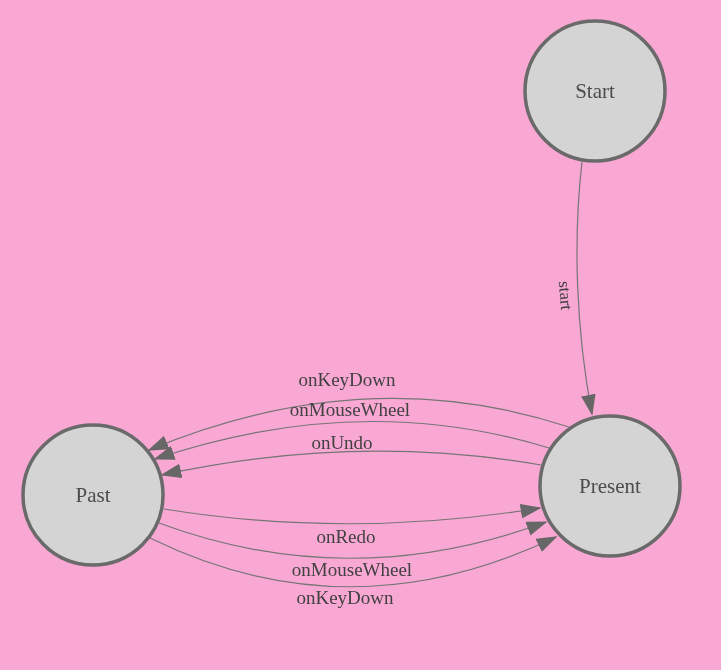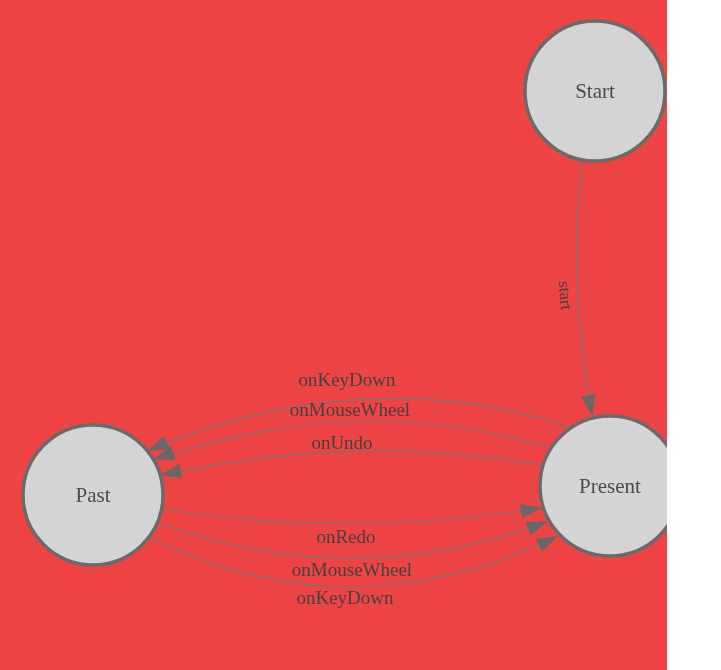--- a/index.html
+++ b/index.html
@@ -1,24 +1,24 @@
 <!DOCTYPE html>
 <html><head>
 <meta charset="utf-8">
 <style>
   html, body {
     margin: 0;
     padding: 0;
     background: #ffffff;
   }
   .canvas-wrap {
-    width: 667px;
+    width: 721px;
     height: 670px;
     position: relative;
-    background: #ef4444;
+    background: #f9a8d4;
     overflow: hidden;
   }
   svg {
     display: block;
     font-family: "Liberation Serif", "DejaVu Serif", serif;
   }
   .node-label {
     font-size: 21px;
     user-select: none;
   }

